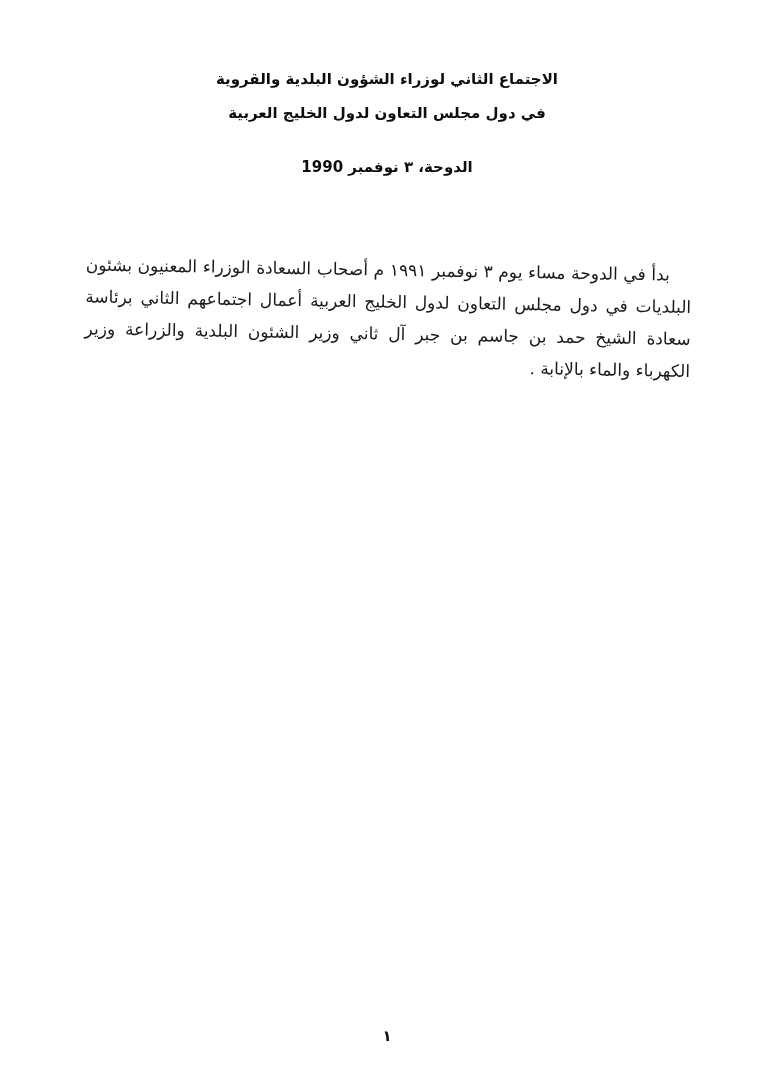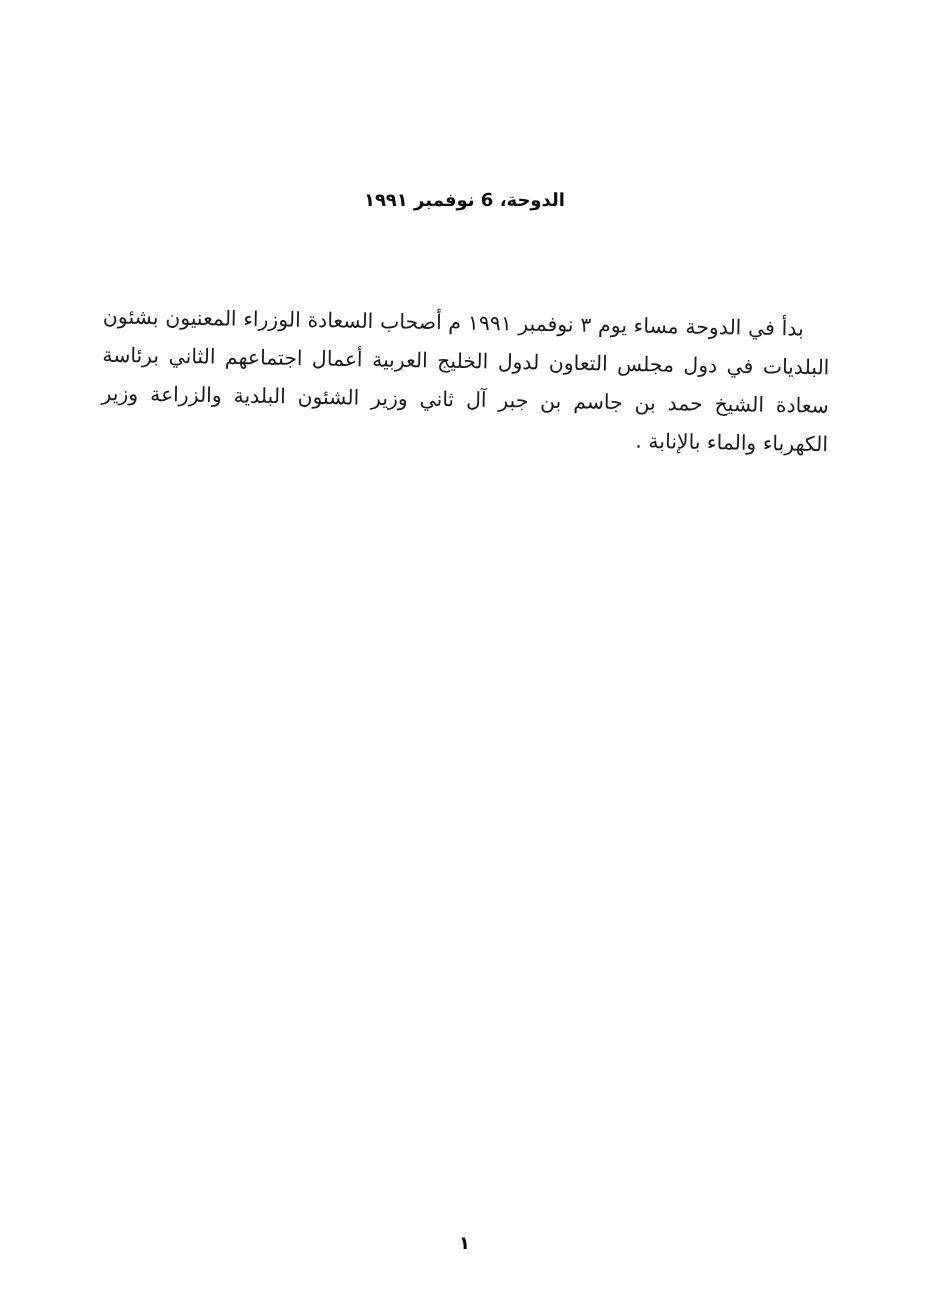--- a/index.html
+++ b/index.html
@@ -67,22 +67,26 @@
     font-size: 15px;
     font-weight: bold;
     color: #0d0d0d;
   }
 </style>
 </head>
 <body>
 
 <div class="page">
 
+  <div class="heading-block">
+    <div class="heading-line">الاجتماع الثاني لوزراء الشؤون البلدية والقروية</div>
+    <div class="heading-line">في دول مجلس التعاون لدول الخليج العربية</div>
+  </div>
 
   <div class="date-block">
-    <div class="date-line">الدوحة، 6 نوفمبر ١٩٩١</div>
+    <div class="date-line">الدوحة، ٣ نوفمبر 1990</div>
   </div>
 
   <p class="body-paragraph">بدأ في الدوحة مساء يوم ٣ نوفمبر ١٩٩١ م أصحاب السعادة الوزراء المعنيون بشئون البلديات في دول مجلس التعاون لدول الخليج العربية أعمال اجتماعهم الثاني برئاسة سعادة الشيخ حمد بن جاسم بن جبر آل ثاني وزير الشئون البلدية والزراعة وزير الكهرباء والماء بالإنابة .</p>
 
   <div class="page-number">١</div>
 
 </div>
 
 </body></html>

